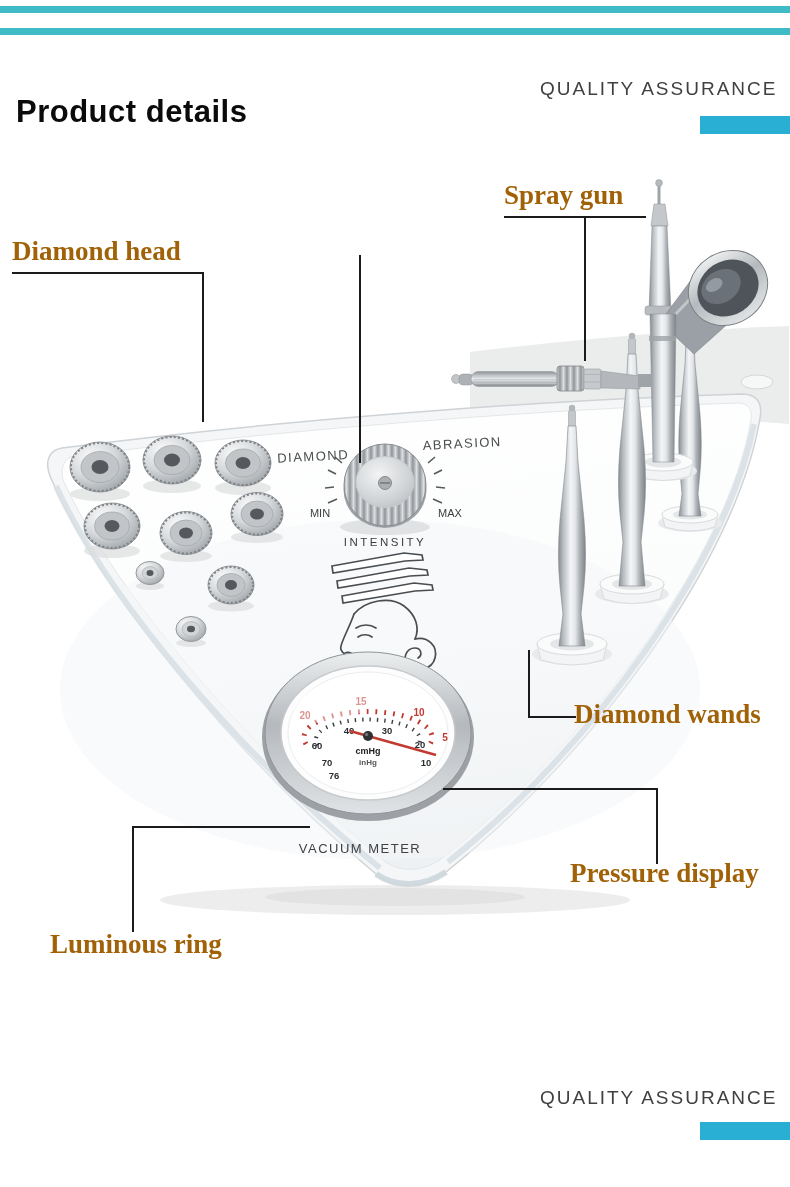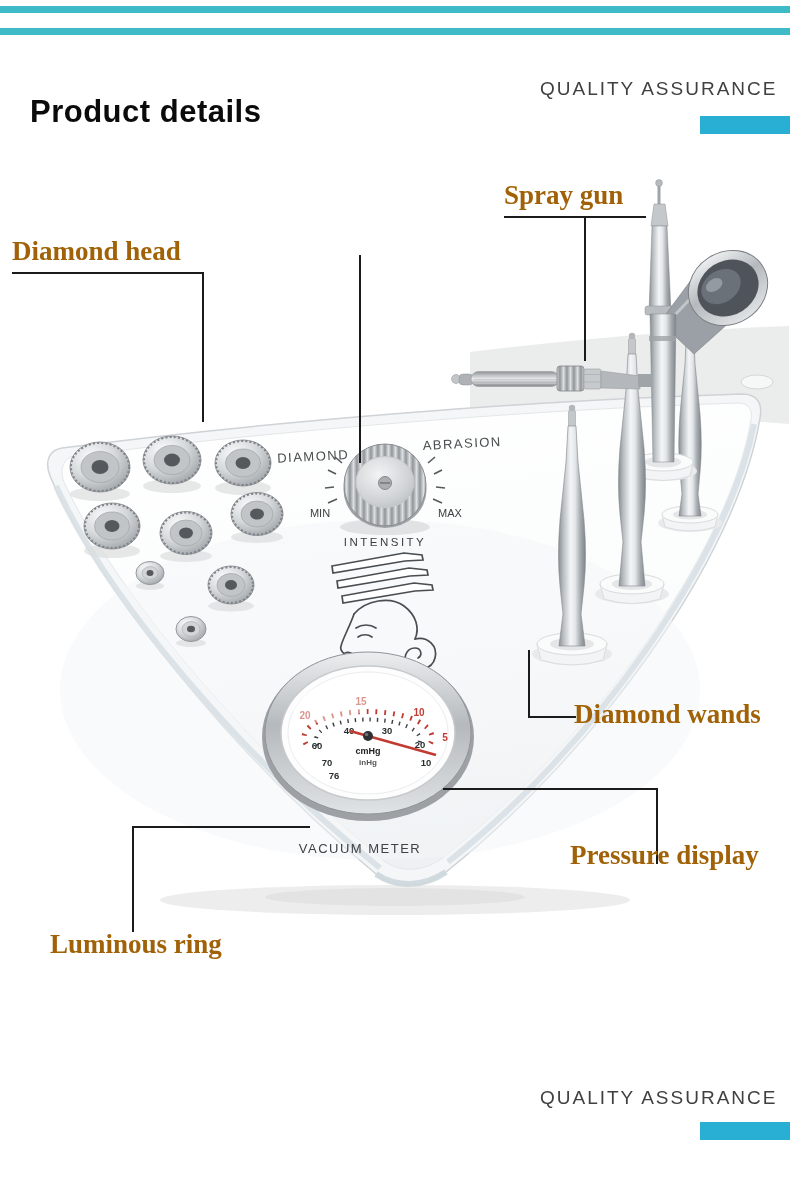--- a/index.html
+++ b/index.html
@@ -16,21 +16,21 @@
   svg.photo{position:absolute;left:0;top:0;}
 </style>
 </head>
 <body>
 
 <div class="page">
 
   <div class="stripe" style="top:6px"></div>
   <div class="stripe" style="top:28px"></div>
 
-  <div class="h-title" style="left:30px;top:94px">Product details</div>
+  <div class="h-title" style="left:16px;top:94px">Product details</div>
   <div class="badge" style="left:540px;top:78px">QUALITY ASSURANCE</div>
   <div class="badge-bar" style="left:700px;top:116px"></div>
 
   <svg class="photo" width="790" height="1187" viewBox="0 0 790 1187" font-family="Liberation Sans, sans-serif">
     <defs>
       <linearGradient id="vGrad" x1="0" y1="0" x2="1" y2="0">
         <stop offset="0" stop-color="#878d92"></stop>
           <stop offset="0.18" stop-color="#b9bec2"></stop>
         <stop offset="0.45" stop-color="#f3f5f7"></stop>
           <stop offset="0.62" stop-color="#e3e6e9"></stop>
@@ -308,19 +308,19 @@
   <div class="cline" style="left:528px;top:650px;width:2px;height:68px"></div>
   <div class="cline" style="left:528px;top:716px;width:48px;height:2px"></div>
   <div class="cline" style="left:443px;top:788px;width:215px;height:2px"></div>
   <div class="cline" style="left:656px;top:788px;width:2px;height:76px"></div>
   <div class="cline" style="left:132px;top:826px;width:178px;height:2px"></div>
   <div class="cline" style="left:132px;top:826px;width:2px;height:106px"></div>
 
   <div class="callout" style="left:504px;top:180px">Spray gun</div>
   <div class="callout" style="left:12px;top:236px">Diamond head</div>
   <div class="callout" style="left:574px;top:699px">Diamond wands</div>
-  <div class="callout" style="left:570px;top:840px">Pressure display</div>
+  <div class="callout" style="left:570px;top:858px">Pressure display</div>
   <div class="callout" style="left:50px;top:929px">Luminous ring</div>
 
   <div class="badge" style="left:540px;top:1087px">QUALITY ASSURANCE</div>
   <div class="badge-bar" style="left:700px;top:1122px"></div>
 
 </div>
 
 </body></html>

